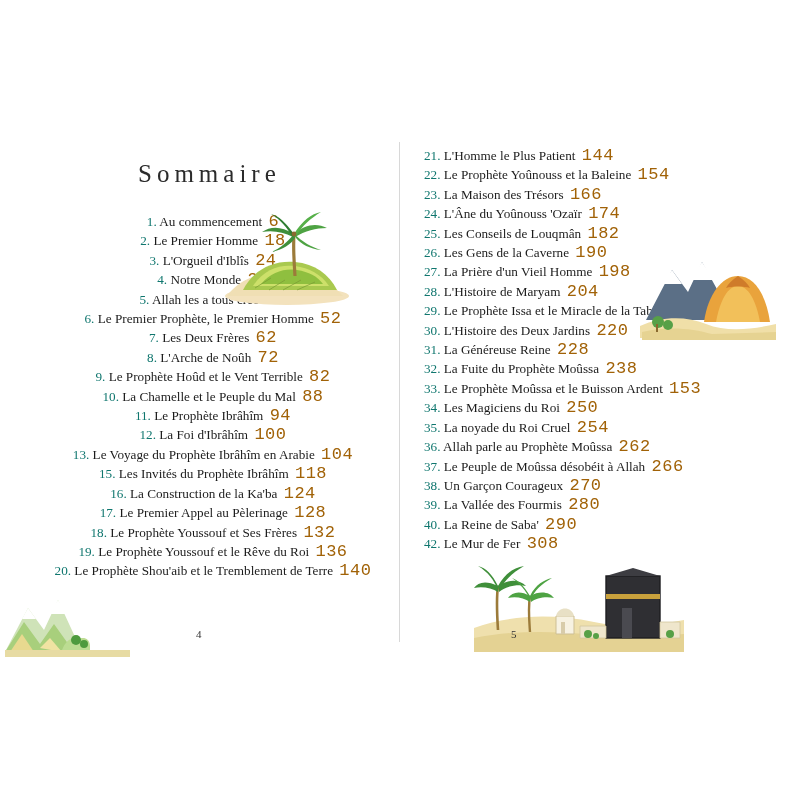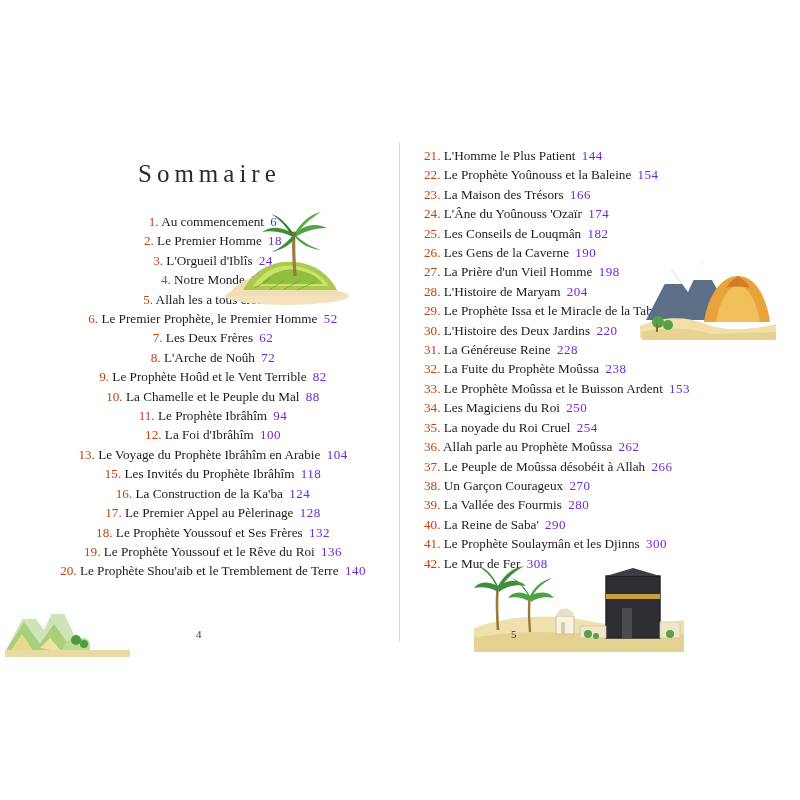--- a/index.html
+++ b/index.html
@@ -68,27 +68,28 @@
     margin-top: 4px;
     padding-left: 20px;
   }
   .toc li {
     font-size: 13.2px;
     line-height: 19.4px;
     color: #1b1b1b;
     white-space: nowrap;
   }
   .toc li .num {
-    color: #c2410c;
+    color: #0f766e;
   }
   .toc li .pg {
-    color: #6d28d9;
-    font-size: 13px;
+    color: #a16207;
+    font-size: 17px;
     letter-spacing: 0.5px;
     margin-left: 3px;
+    font-family: Liberation Mono, monospace;
   }
   .folio {
     position: absolute;
     font-size: 11px;
     color: #333;
   }
   .folio-left {
     left: 186px;
     top: 486px;
   }
@@ -218,21 +219,20 @@
       <li><span class="num">31.</span> <span>La Généreuse Reine</span> <span class="pg">228</span></li>
       <li><span class="num">32.</span> <span>La Fuite du Prophète Moûssa</span> <span class="pg">238</span></li>
       <li><span class="num">33.</span> <span>Le Prophète Moûssa et le Buisson Ardent</span> <span class="pg">153</span></li>
       <li><span class="num">34.</span> <span>Les Magiciens du Roi</span> <span class="pg">250</span></li>
       <li><span class="num">35.</span> <span>La noyade du Roi Cruel</span> <span class="pg">254</span></li>
       <li><span class="num">36.</span> <span>Allah parle au Prophète Moûssa</span> <span class="pg">262</span></li>
       <li><span class="num">37.</span> <span>Le Peuple de Moûssa désobéit à Allah</span> <span class="pg">266</span></li>
       <li><span class="num">38.</span> <span>Un Garçon Courageux</span> <span class="pg">270</span></li>
       <li><span class="num">39.</span> <span>La Vallée des Fourmis</span> <span class="pg">280</span></li>
       <li><span class="num">40.</span> <span>La Reine de Saba'</span> <span class="pg">290</span></li>
-      <li><span class="num">41.</span> <span>Le Prophète Soulaymân et les Djinns</span> <span class="pg">300</span></li>
       <li><span class="num">42.</span> <span>Le Mur de Fer</span> <span class="pg">308</span></li>
     </ul>
 
     <div class="art art-kaaba">
       <svg viewBox="0 0 210 110" width="210" height="110">
 
         <path d="M0 86 C40 72 80 72 120 80 C150 86 180 84 210 78 L210 110 L0 110 Z" fill="#efe0ad"></path>
         <path d="M0 96 C50 86 100 90 150 96 L210 92 L210 110 L0 110 Z" fill="#e4d293"></path>
 
         <path d="M24 88 C23 72 22 58 24 44" stroke="#9c7b3a" stroke-width="2.6" fill="none"></path>

